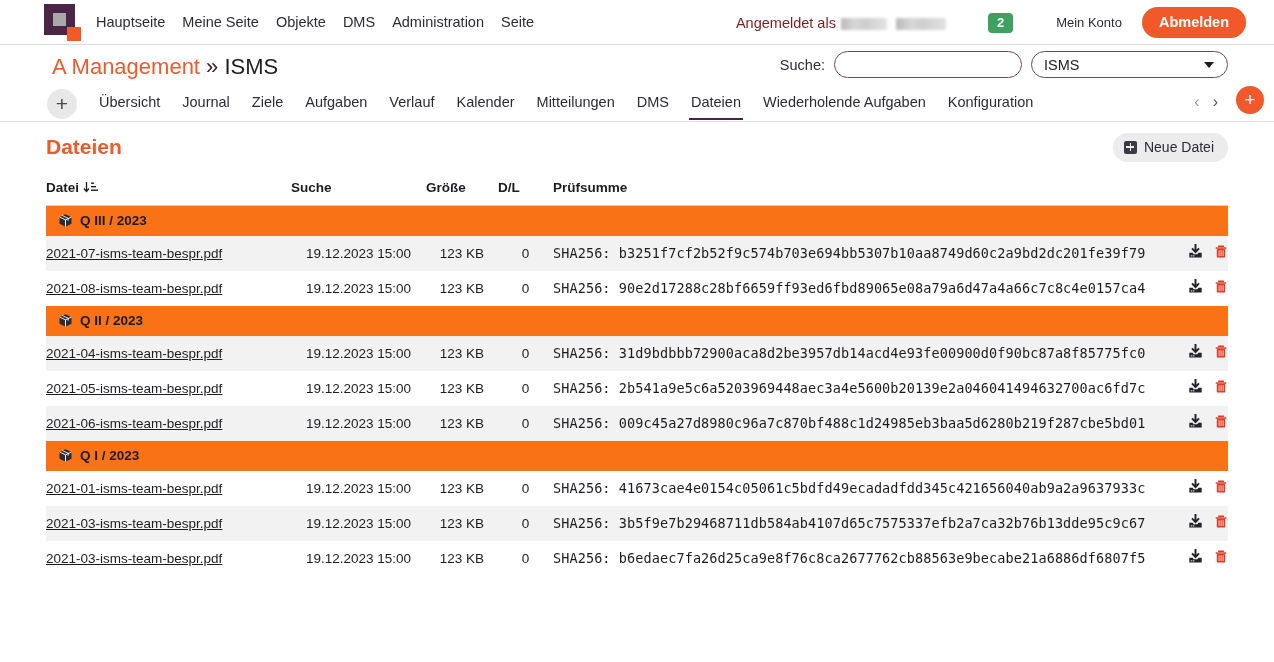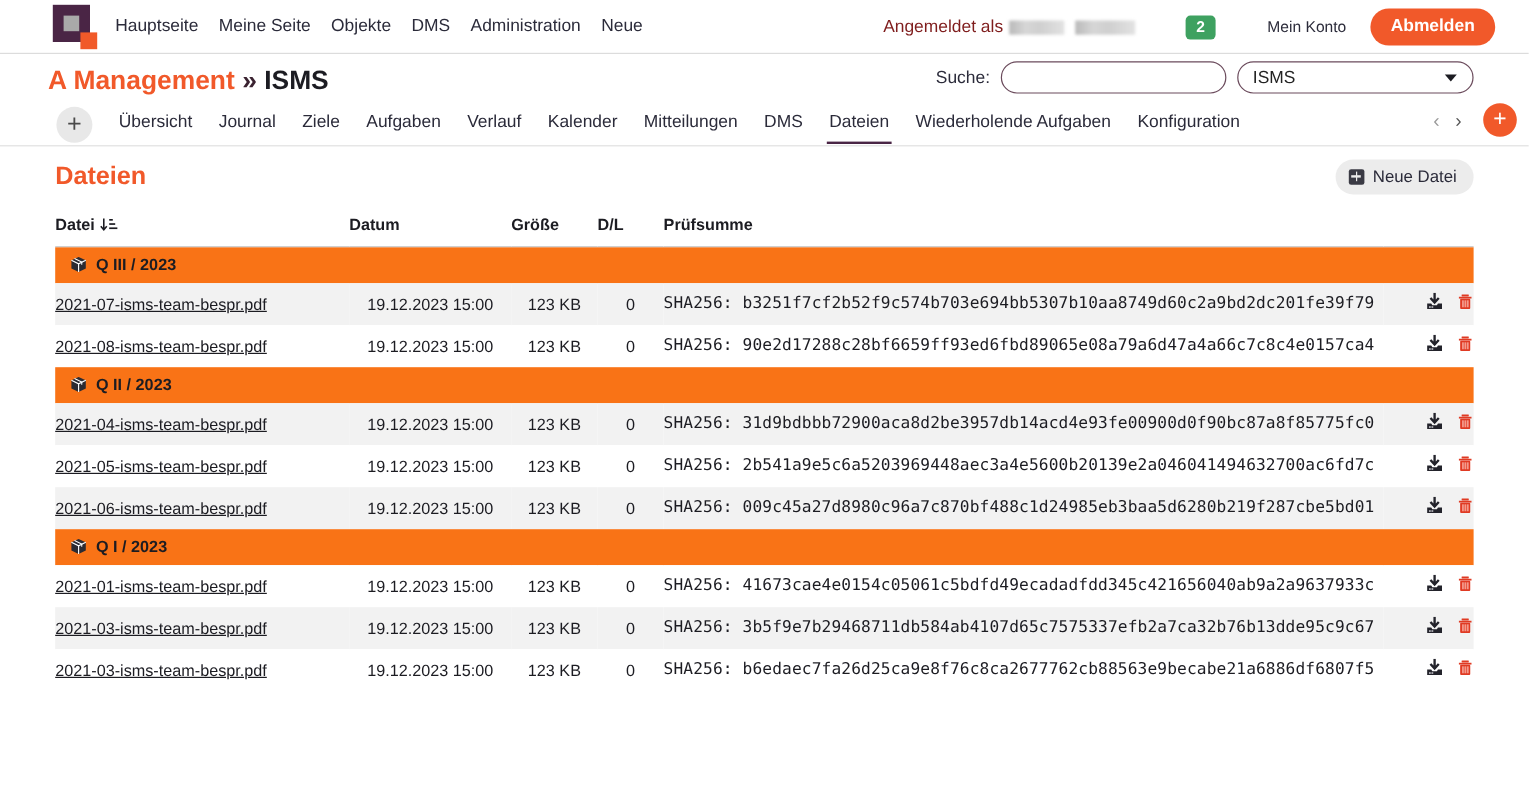--- a/index.html
+++ b/index.html
@@ -101,23 +101,23 @@
     font-weight: bold;
     padding: 8px 17px 9px;
     line-height: 1;
     cursor: pointer;
   }
 
   
   .titlerow { position: relative; height: 44px; }
   .page-title {
     position: absolute;
-    left: 40px; top: 11px;
+    left: 52px; top: 11px;
     font-size: 22px;
-    font-weight: bold;
+    font-weight: normal;
     line-height: 1;
   }
   .page-title .org { color: #f1592a; }
   .page-title .sep { color: #3a2230; }
   .page-title .ctx { color: #1c1c22; }
 
   .searchbox {
     position: absolute;
     right: 46px; top: 6px;
     display: flex; align-items: center; gap: 9px;
@@ -348,21 +348,21 @@
     <span class="inner"></span>
     <span class="accent"></span>
   </div>
 
   <nav class="mainnav">
     <a href="#">Hauptseite</a>
     <a href="#">Meine Seite</a>
     <a href="#">Objekte</a>
     <a href="#">DMS</a>
     <a href="#">Administration</a>
-    <a href="#">Neue</a>
+    <a href="#">Seite</a>
   </nav>
 
   <div class="topright">
     <span class="logged-label">
       <span>Angemeldet als</span><span class="redacted a"></span><span class="redacted b"></span>
     </span>
     <span class="badge-green">2</span>
     <a href="#" class="mein-konto">Mein Konto</a>
     <button class="btn-abmelden">Abmelden</button>
   </div>
@@ -433,21 +433,21 @@
         <th>
           <span>Datei</span><span class="sort-icon">
             <svg width="15" height="14" viewBox="0 0 15 14">
               <path d="M3.5 1 L3.5 10 M1 7.5 L3.5 10.5 L6 7.5" stroke="#1c1c22" stroke-width="1.3" fill="none"></path>
               <rect x="8" y="1.5" width="3" height="1.4" fill="#1c1c22"></rect>
               <rect x="8" y="5" width="5" height="1.4" fill="#1c1c22"></rect>
               <rect x="8" y="8.5" width="7" height="1.4" fill="#1c1c22"></rect>
             </svg>
           </span>
         </th>
-        <th>Datum</th>
+        <th>Suche</th>
         <th>Größe</th>
         <th>D/L</th>
         <th>Prüfsumme</th>
         <th></th>
       </tr>
     </thead>
     <tbody id="files-body">
         <tr class="group">
           <td colspan="6"><span class="cube-icon"><svg width="15" height="15" viewBox="0 0 16 16">
                 <path d="M8 1.2 L14.4 4.2 L14.4 11.4 L8 14.6 L1.6 11.4 L1.6 4.2 Z" fill="#2b2b33"></path>

